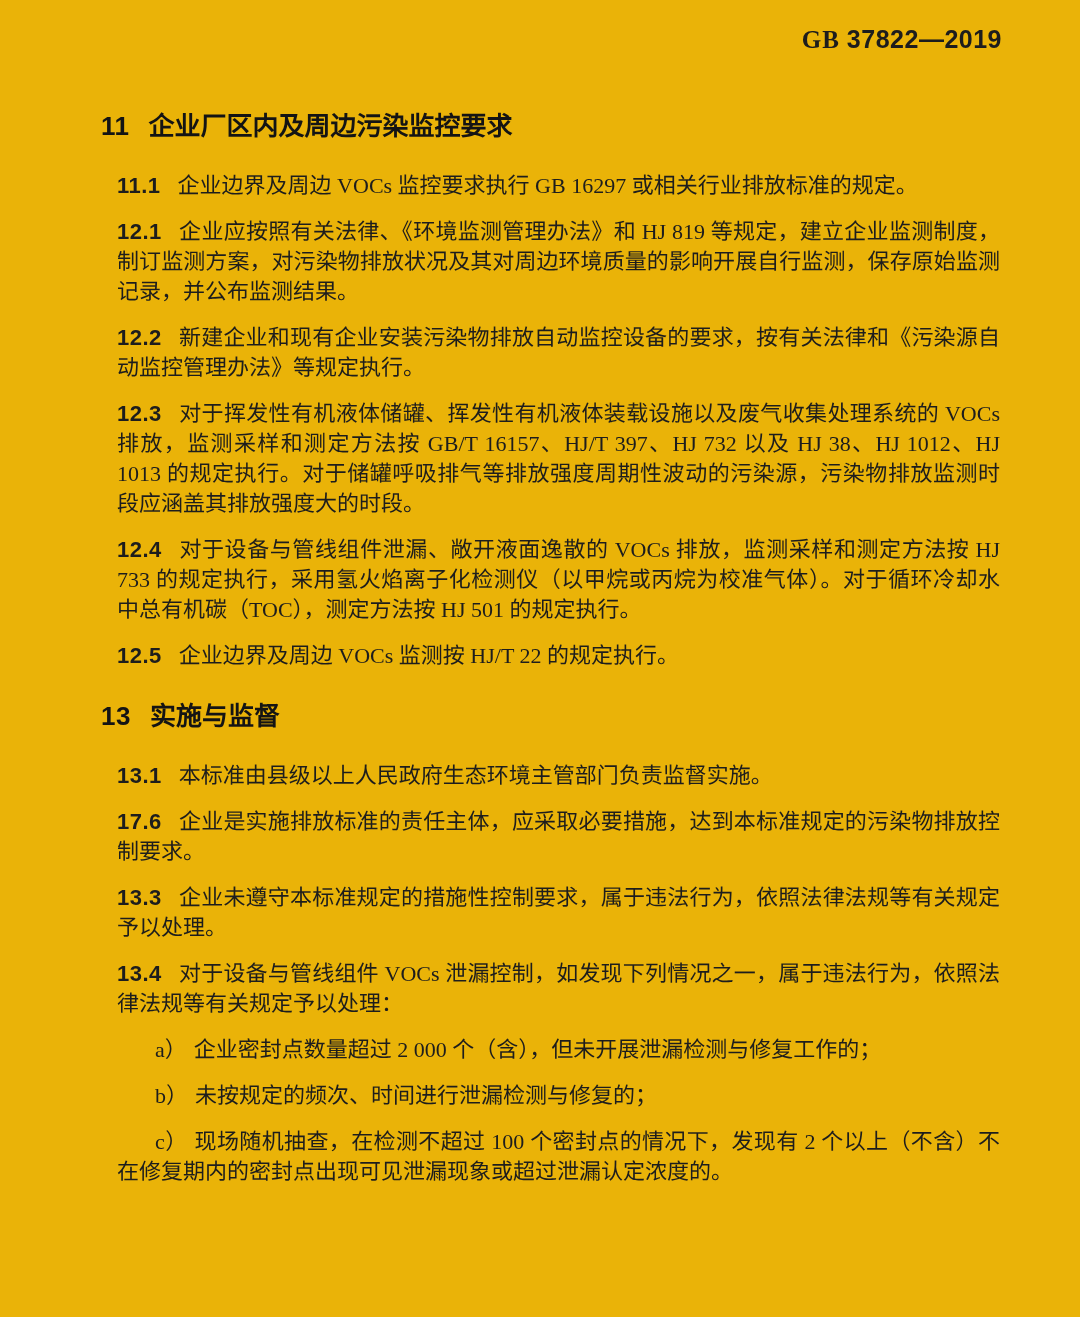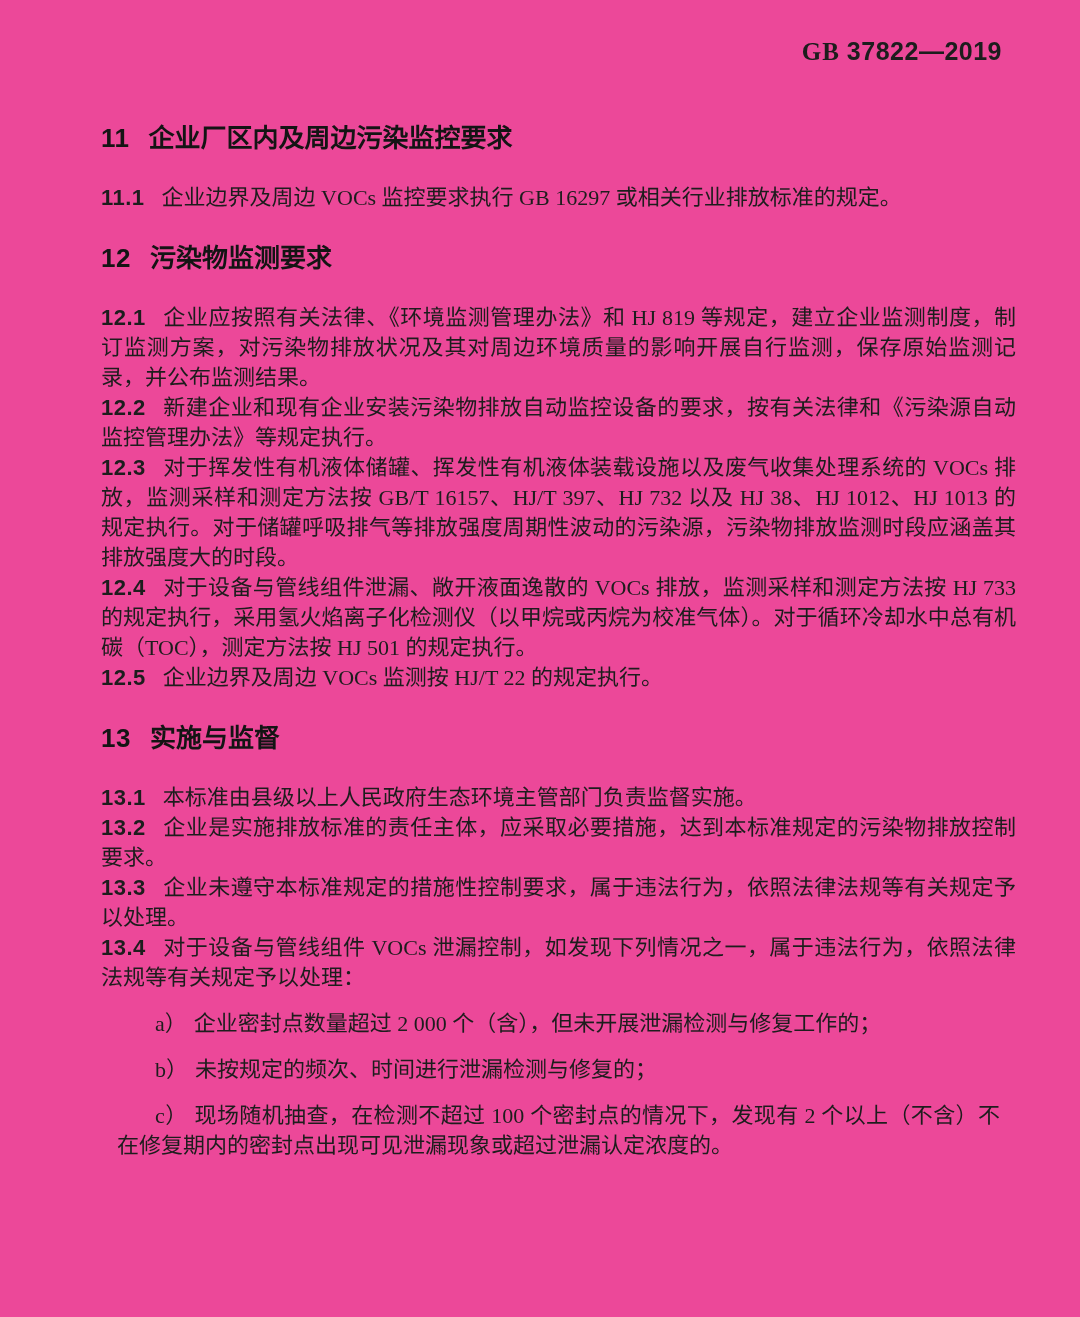--- a/index.html
+++ b/index.html
@@ -5,22 +5,22 @@
   * { margin: 0; padding: 0; box-sizing: border-box; }
   html, body { width: 1080px; height: 1317px; }
   body {
     background: #f4f4f2;
     font-family: "Liberation Serif", "DejaVu Serif", serif;
   }
   .page {
     position: relative;
     width: 1080px;
     height: 1317px;
-    background: #ec4899;
-    padding: 36px 64px 0 101px;
+    background: #eab308;
+    padding: 24px 64px 0 101px;
     color: #1d1d1d;
     font-size: 22px;
     line-height: 30px;
     overflow: hidden;
   }
   .doc-header {
     text-align: right;
     line-height: 30px;
     padding-right: 14px;
     white-space: nowrap;
@@ -42,21 +42,21 @@
     font-family: "Liberation Sans", "DejaVu Sans", sans-serif;
     font-weight: 700;
     font-size: 26px;
     line-height: 30px;
     color: #141414;
     margin: 30px 0;
   }
   h2.sec.first { margin-top: 55px; }
   h2.sec .snum { margin-right: 19px; letter-spacing: 0.5px; }
   p.clause {
-    margin: 0;
+    margin: 16px;
     text-align: justify;
   }
   p.clause .cnum {
     font-family: "Liberation Sans", "DejaVu Sans", sans-serif;
     font-weight: 600;
     letter-spacing: 0.5px;
     margin-right: 17px;
   }
   p.subitem {
     margin: 16px;
@@ -71,32 +71,31 @@
 <div class="page">
 
   <div class="doc-header">
     <span class="gb">GB</span><span class="code">37822—2019</span>
   </div>
 
   <h2 class="sec first"><span class="snum">11</span><span class="stitle">企业厂区内及周边污染监控要求</span></h2>
 
   <p class="clause"><span class="cnum">11.1</span><span class="ctext">企业边界及周边 VOCs 监控要求执行 GB 16297 或相关行业排放标准的规定。</span></p>
 
-  <h2 class="sec"><span class="snum">12</span><span class="stitle">污染物监测要求</span></h2>
 
   <p class="clause"><span class="cnum">12.1</span><span class="ctext">企业应按照有关法律、《环境监测管理办法》和 HJ 819 等规定，建立企业监测制度，制订监测方案，对污染物排放状况及其对周边环境质量的影响开展自行监测，保存原始监测记录，并公布监测结果。</span></p>
   <p class="clause"><span class="cnum">12.2</span><span class="ctext">新建企业和现有企业安装污染物排放自动监控设备的要求，按有关法律和《污染源自动监控管理办法》等规定执行。</span></p>
   <p class="clause"><span class="cnum">12.3</span><span class="ctext">对于挥发性有机液体储罐、挥发性有机液体装载设施以及废气收集处理系统的 VOCs 排放，监测采样和测定方法按 GB/T 16157、HJ/T 397、HJ 732 以及 HJ 38、HJ 1012、HJ 1013 的规定执行。对于储罐呼吸排气等排放强度周期性波动的污染源，污染物排放监测时段应涵盖其排放强度大的时段。</span></p>
   <p class="clause"><span class="cnum">12.4</span><span class="ctext">对于设备与管线组件泄漏、敞开液面逸散的 VOCs 排放，监测采样和测定方法按 HJ 733 的规定执行，采用氢火焰离子化检测仪（以甲烷或丙烷为校准气体）。对于循环冷却水中总有机碳（TOC），测定方法按 HJ 501 的规定执行。</span></p>
   <p class="clause"><span class="cnum">12.5</span><span class="ctext">企业边界及周边 VOCs 监测按 HJ/T 22 的规定执行。</span></p>
 
   <h2 class="sec"><span class="snum">13</span><span class="stitle">实施与监督</span></h2>
 
   <p class="clause"><span class="cnum">13.1</span><span class="ctext">本标准由县级以上人民政府生态环境主管部门负责监督实施。</span></p>
-  <p class="clause"><span class="cnum">13.2</span><span class="ctext">企业是实施排放标准的责任主体，应采取必要措施，达到本标准规定的污染物排放控制要求。</span></p>
+  <p class="clause"><span class="cnum">17.6</span><span class="ctext">企业是实施排放标准的责任主体，应采取必要措施，达到本标准规定的污染物排放控制要求。</span></p>
   <p class="clause"><span class="cnum">13.3</span><span class="ctext">企业未遵守本标准规定的措施性控制要求，属于违法行为，依照法律法规等有关规定予以处理。</span></p>
   <p class="clause"><span class="cnum">13.4</span><span class="ctext">对于设备与管线组件 VOCs 泄漏控制，如发现下列情况之一，属于违法行为，依照法律法规等有关规定予以处理：</span></p>
 
   <p class="subitem"><span class="slabel">a）</span><span class="stext">企业密封点数量超过 2 000 个（含），但未开展泄漏检测与修复工作的；</span></p>
   <p class="subitem"><span class="slabel">b）</span><span class="stext">未按规定的频次、时间进行泄漏检测与修复的；</span></p>
   <p class="subitem"><span class="slabel">c）</span><span class="stext">现场随机抽查，在检测不超过 100 个密封点的情况下，发现有 2 个以上（不含）不在修复期内的密封点出现可见泄漏现象或超过泄漏认定浓度的。</span></p>
 
 </div>
 
 </body></html>

